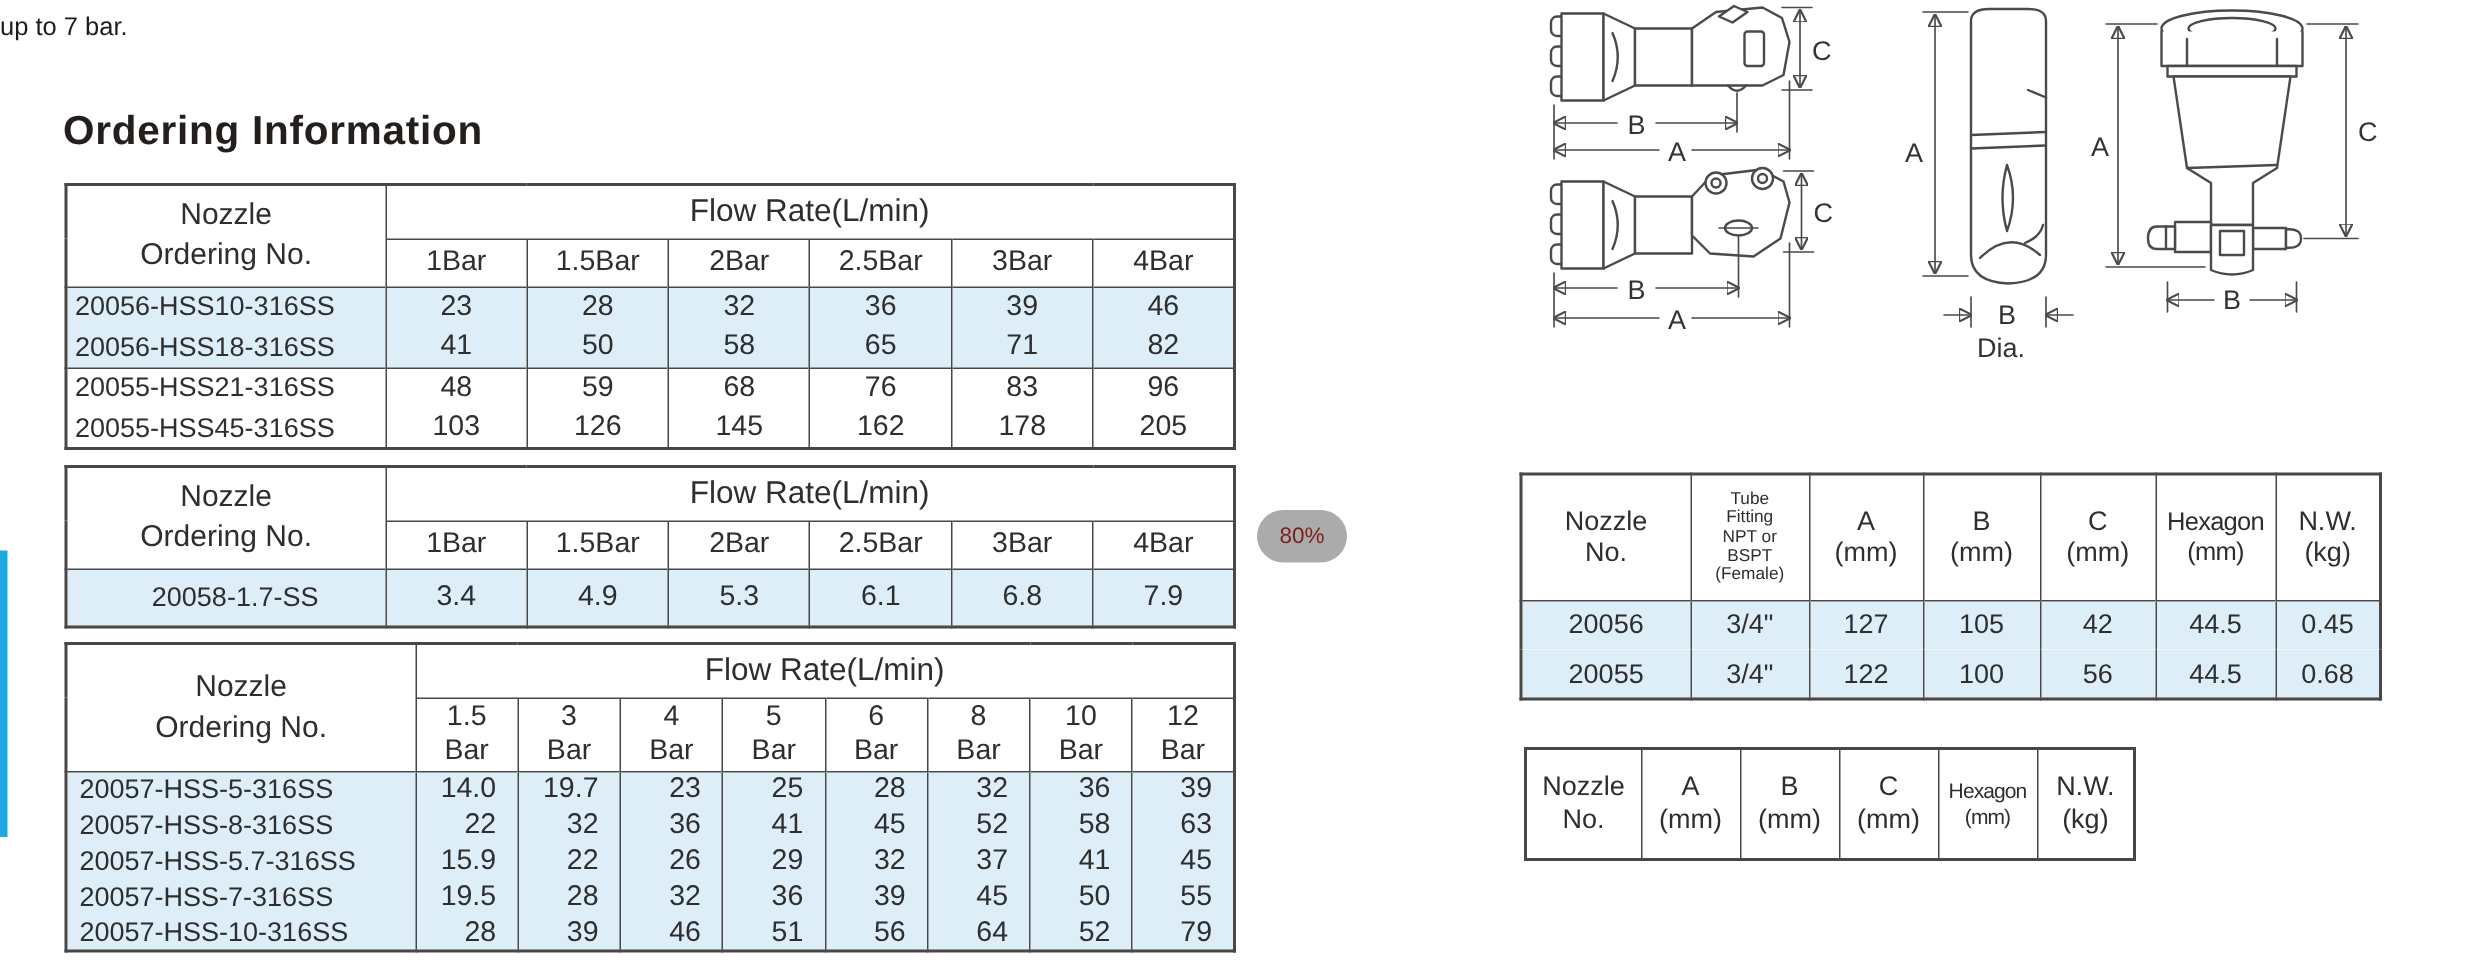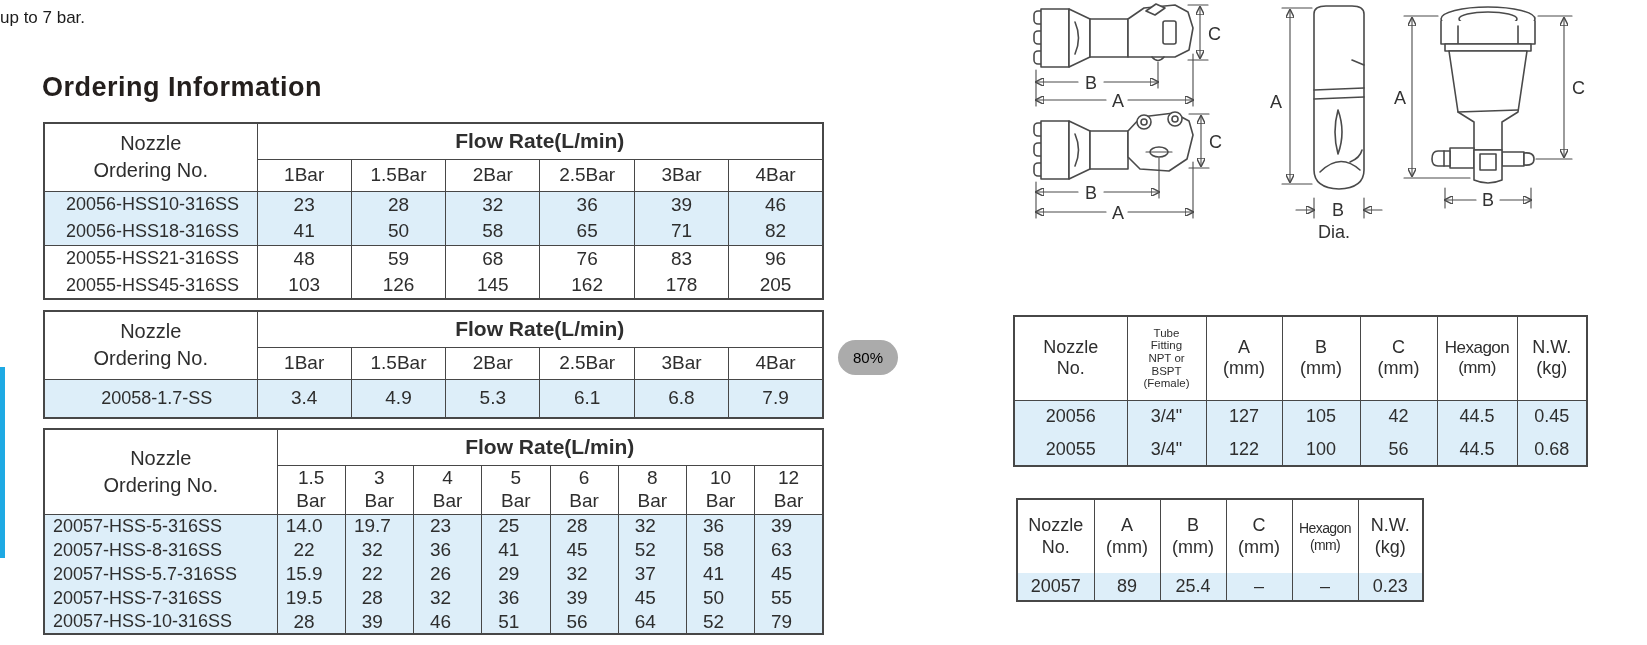--- a/index.html
+++ b/index.html
@@ -14,39 +14,39 @@
   body{font-family:"Liberation Sans", sans-serif;color:var(--ink);}
   #stage{position:relative;width:1647px;height:645px;background:#fff;overflow:hidden;}
 
   .preline{white-space:pre-line;}
 
   .note{position:absolute;left:0;top:8px;font-size:17px;color:#1c1c1c;}
   .title{position:absolute;left:42px;top:72px;font-size:27px;font-weight:bold;color:#241f1d;letter-spacing:.5px;}
   .accent-bar{position:absolute;left:0;top:367px;width:5px;height:191px;background:var(--accent-bar);}
 
   .badge{position:absolute;left:838px;top:340px;width:60px;height:35px;border-radius:17.5px;
-         background:var(--badge-bg);color:#000000;font-size:15px;display:flex;align-items:center;justify-content:center;}
+         background:var(--badge-bg);color:#7f1d1d;font-size:15px;display:flex;align-items:center;justify-content:center;}
 
   table.doc{position:absolute;border-collapse:collapse;table-layout:fixed;background:#fff;
             border:2px solid var(--line);color:var(--ink);}
   table.doc th,table.doc td{border-left:1px solid var(--line);font-weight:normal;overflow:hidden;}
   table.doc tr.bt>*{border-top:1px solid var(--line);}
   tr.hl>td{background:var(--highlight-row);}
 
   
   .flow{width:781px;font-size:19px;}
-  .flow th.flowhead{font-size:21px;height:36px;text-align:center;font-weight:bold;}
+  .flow th.flowhead{font-size:21px;height:36px;text-align:center;}
   .flow th.nozhead{font-size:20px;line-height:1.35;text-align:center;vertical-align:middle;}
   .flow th.ph{font-size:19px;height:32px;text-align:center;}
   .flow td{height:27px;text-align:center;font-size:19px;}
-  .flow td.name{text-align:left;padding-left:21px;font-size:18px;}
+  .flow td.name{text-align:left;padding-left:5px;font-size:18px;}
   #flow2 td{height:39px;}
   #flow2 td.name{text-align:center;padding-left:12px;}
   #flow3 th.ph{height:49px;line-height:1.2;}
-  #flow3 td{height:24px;padding-right:14px;}
+  #flow3 td{height:24px;text-align:right;padding-right:14px;}
   #flow3 td.name{text-align:left;padding-left:8px;padding-right:0;font-size:18px;margin-top:20px;}
 
   
   .dims{font-size:18px;}
   .dims th{text-align:center;vertical-align:middle;line-height:1.2;font-size:18px;}
   .dims td{text-align:center;}
   #dims1{width:575px;}
   #dims1 th{height:84px;}
   #dims1 td{height:33px;}
   #dims1 th.small{font-size:11.5px;line-height:1.1;}
@@ -340,28 +340,20 @@
 (mm)</th>
         <th class="preline">C
 (mm)</th>
         <th class="preline tight">Hexagon
 (mm)</th>
         <th class="preline">N.W.
 (kg)</th>
       </tr>
     </thead>
     <tbody>
-      <tr class="hl">
-        <td>20057</td>
-        <td>89</td>
-        <td>25.4</td>
-        <td>–</td>
-        <td>–</td>
-        <td>0.23</td>
-      </tr>
     </tbody>
   </table>
 
   <svg class="drawing" style="left:1028px;top:2px;" width="198" height="226" viewBox="0 0 198 226">
     <defs>
       <marker id="arA" viewBox="0 0 10 10" refX="9" refY="5" markerWidth="8" markerHeight="8" orient="auto-start-reverse">
         <path d="M0 0 L10 5 L0 10 z" fill="#4a4a4a" stroke="none"></path>
       </marker>
     </defs>
 

